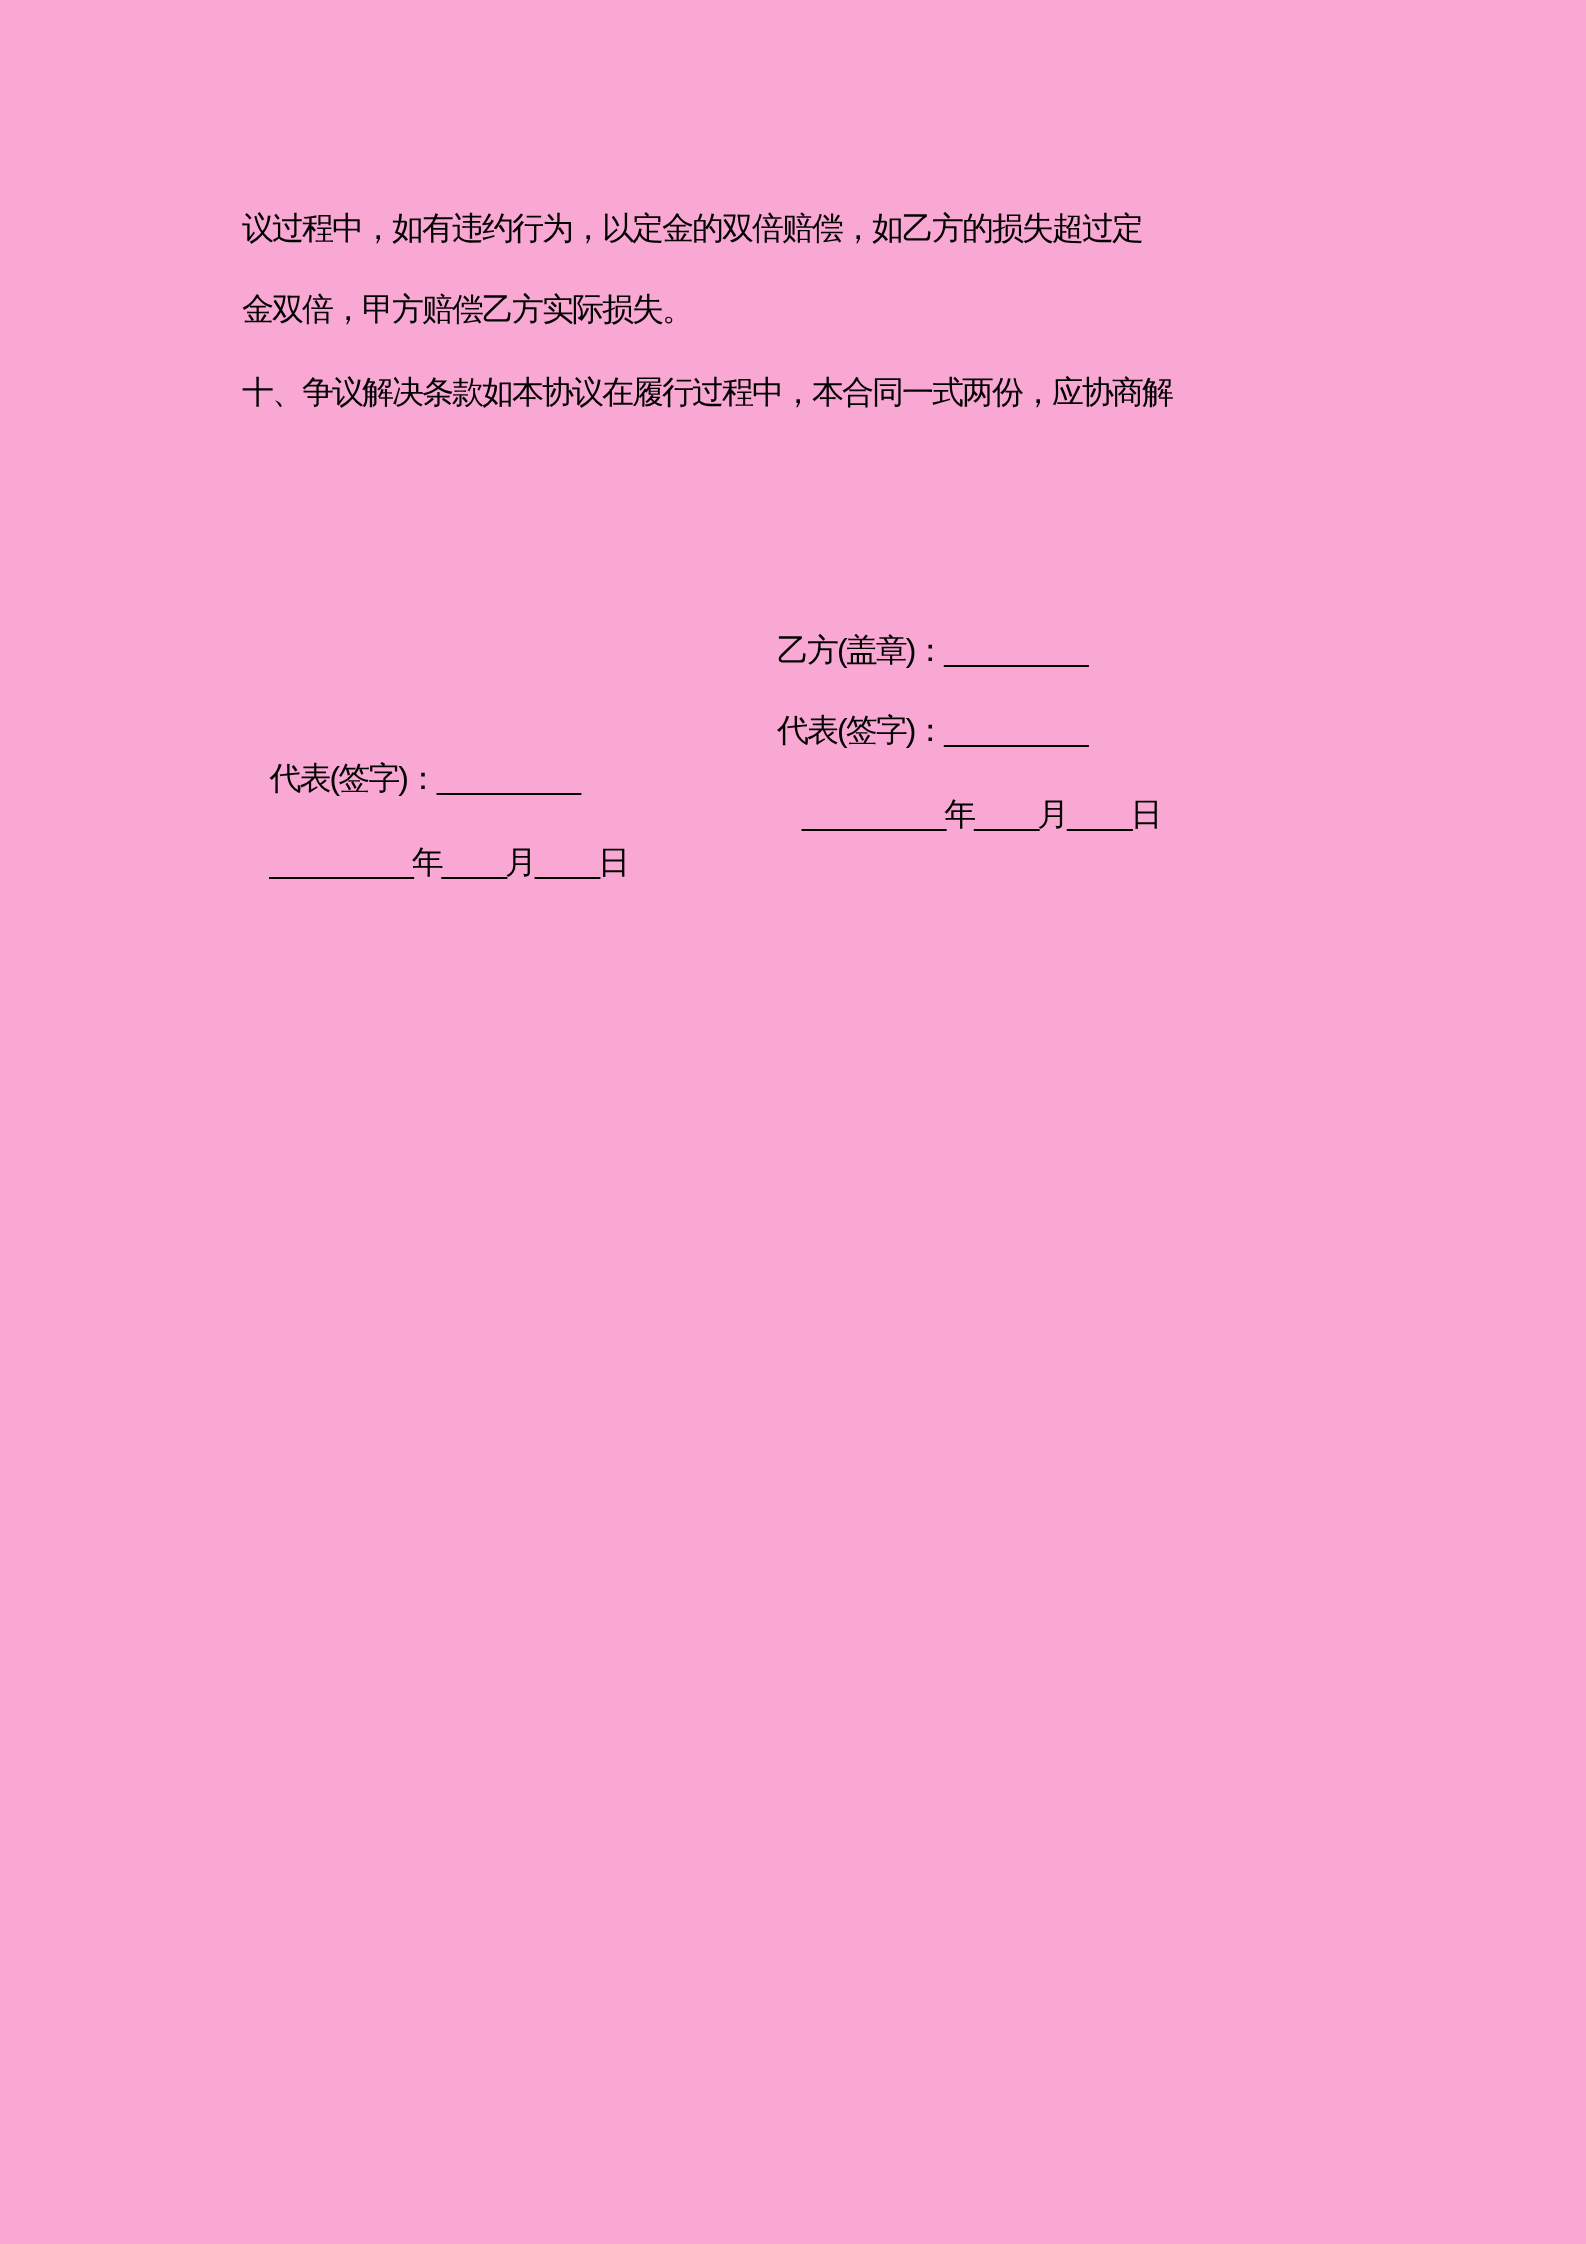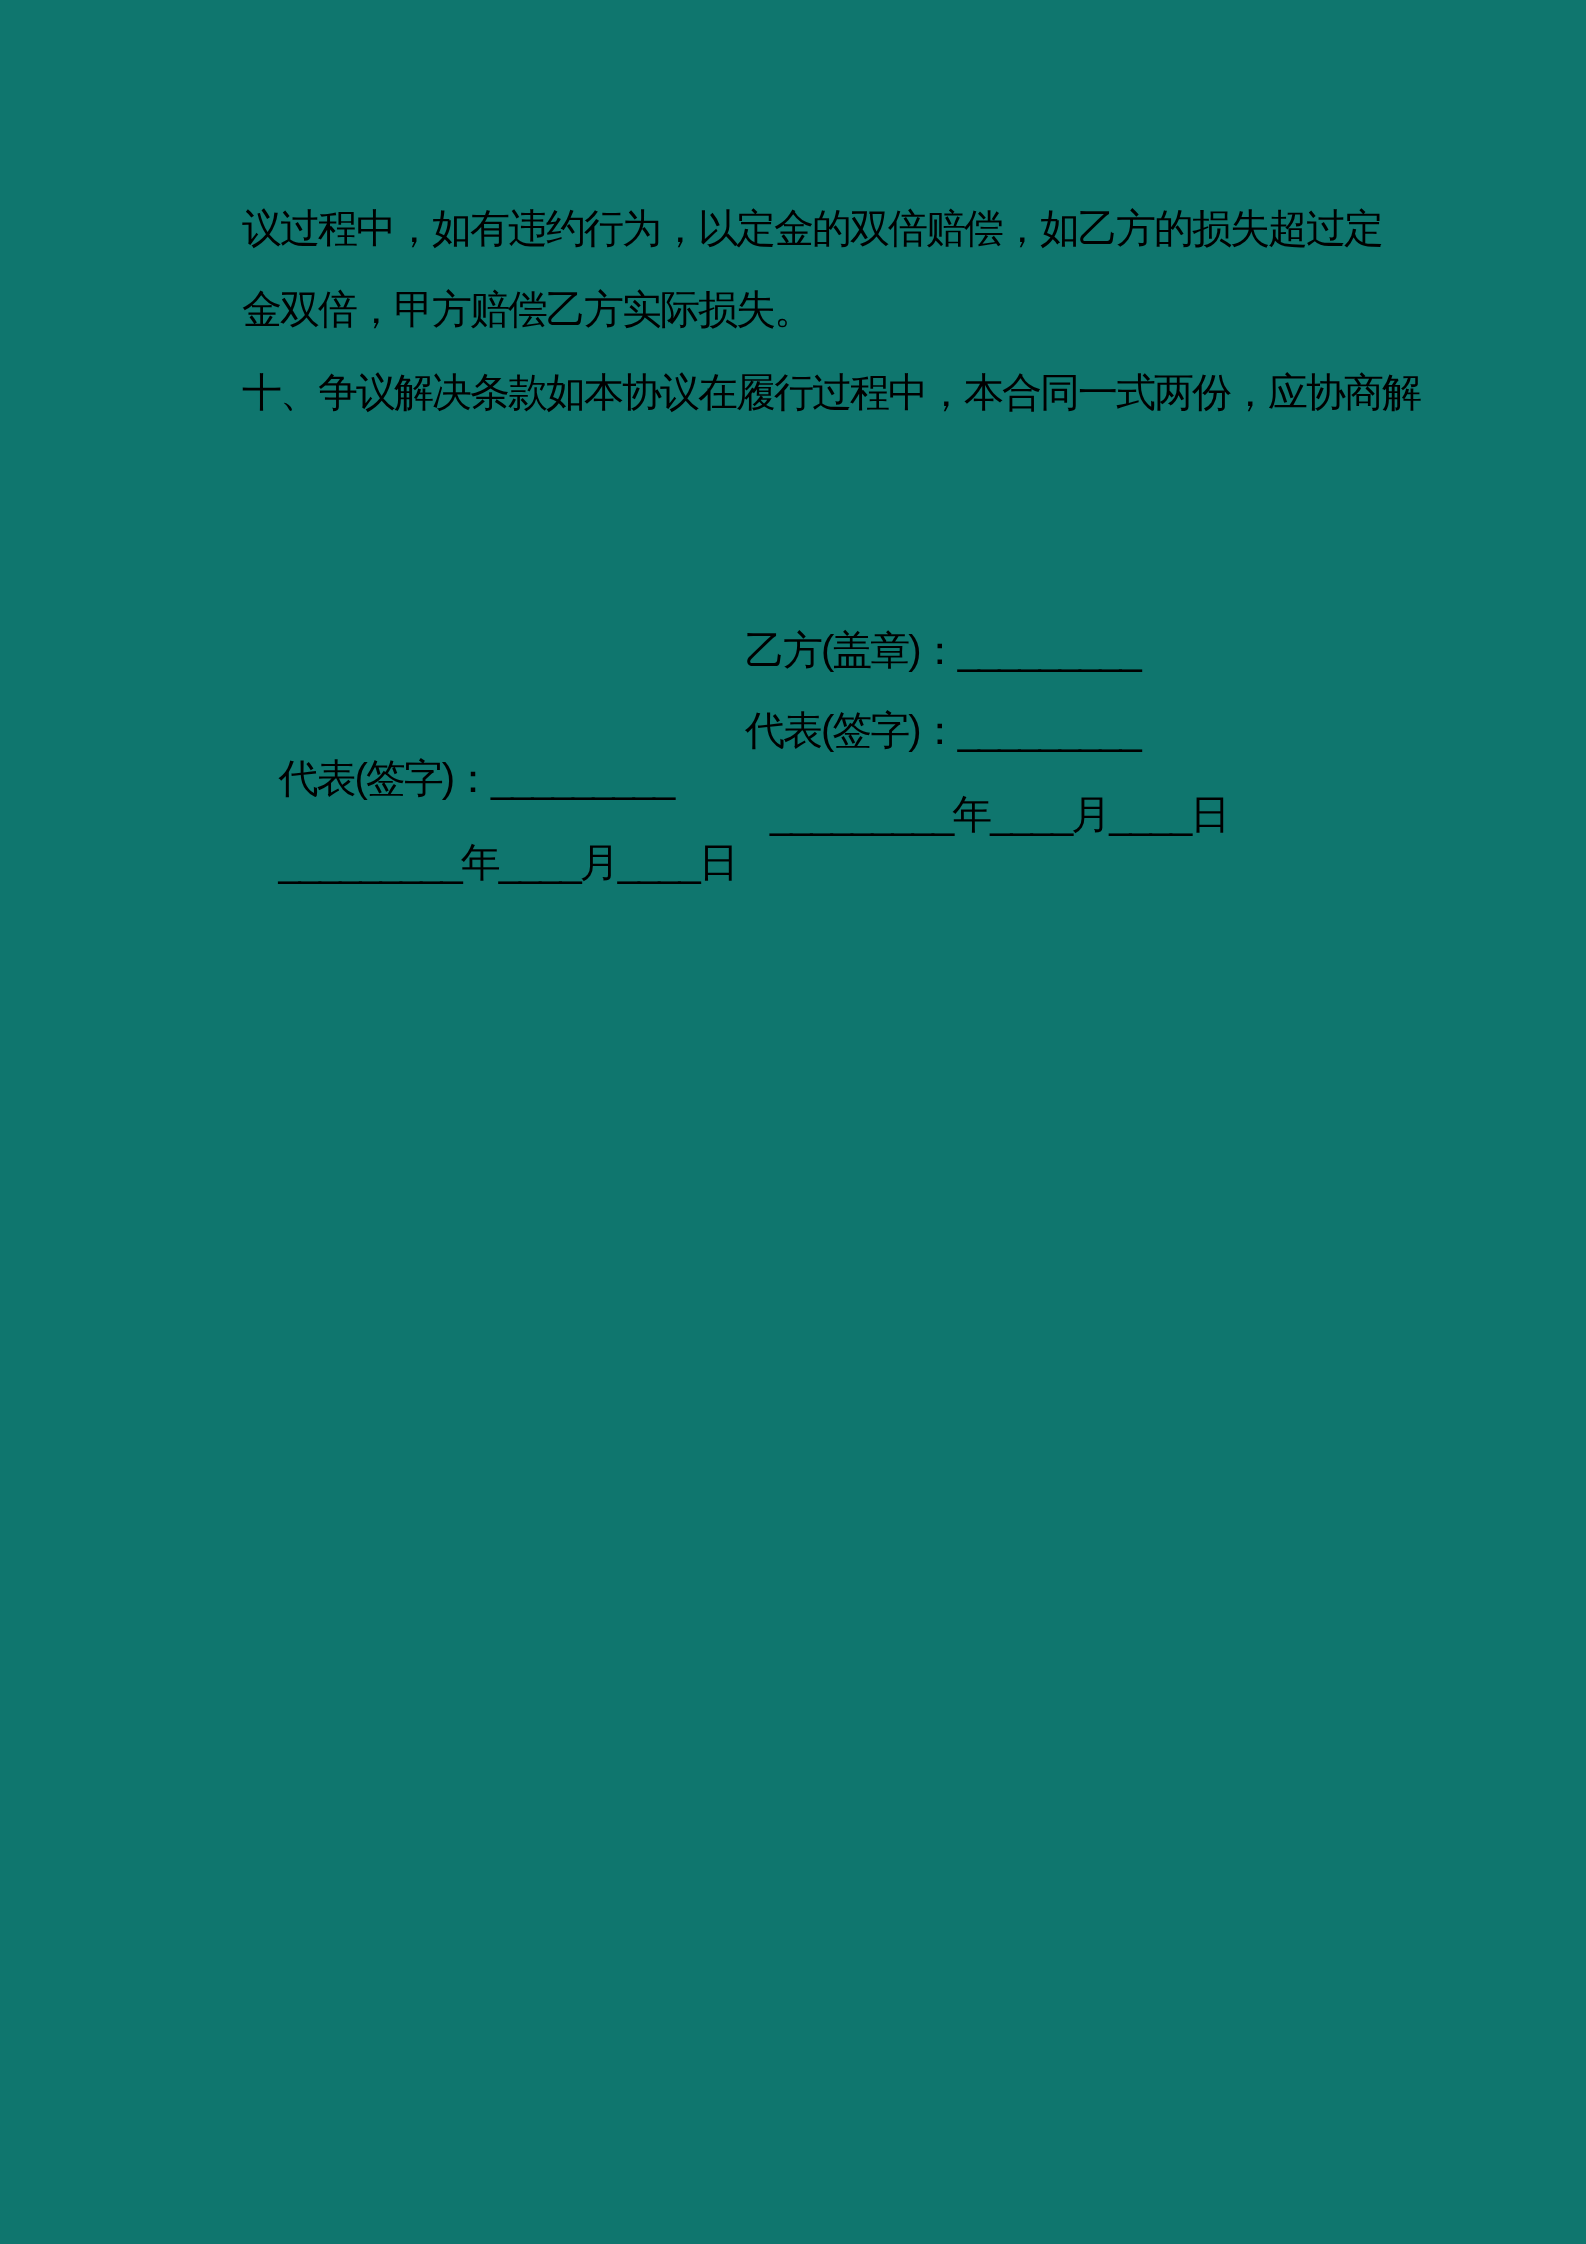--- a/index.html
+++ b/index.html
@@ -4,40 +4,41 @@
 <style>
   html, body {
     margin: 0;
     padding: 0;
     background: #ffffff;
   }
   .page {
     position: relative;
     width: 1586px;
     height: 2244px;
-    background: #0f766e;
+    background: #f9a8d4;
     overflow: hidden;
     font-family: "Liberation Sans", "DejaVu Sans", sans-serif;
-    font-size: 40px;
+    font-size: 32px;
     line-height: 48px;
     color: #000000;
     font-weight: 500;
   }
   .doc-line {
     position: absolute;
     left: 242px;
     width: 1180px;
     white-space: pre;
     letter-spacing: -2px;
   }
   .col-right {
     position: absolute;
     top: 0;
     white-space: pre;
     letter-spacing: -2px;
+    margin-left: 32px;
   }
   .sig-right { left: 503px; }
   .date-right { left: 528px; }
 </style>
 </head>
 <body>
 
 <div class="page">
 
   <div class="doc-line" style="top:204px">议过程中，如有违约行为，以定金的双倍赔偿，如乙方的损失超过定</div>

